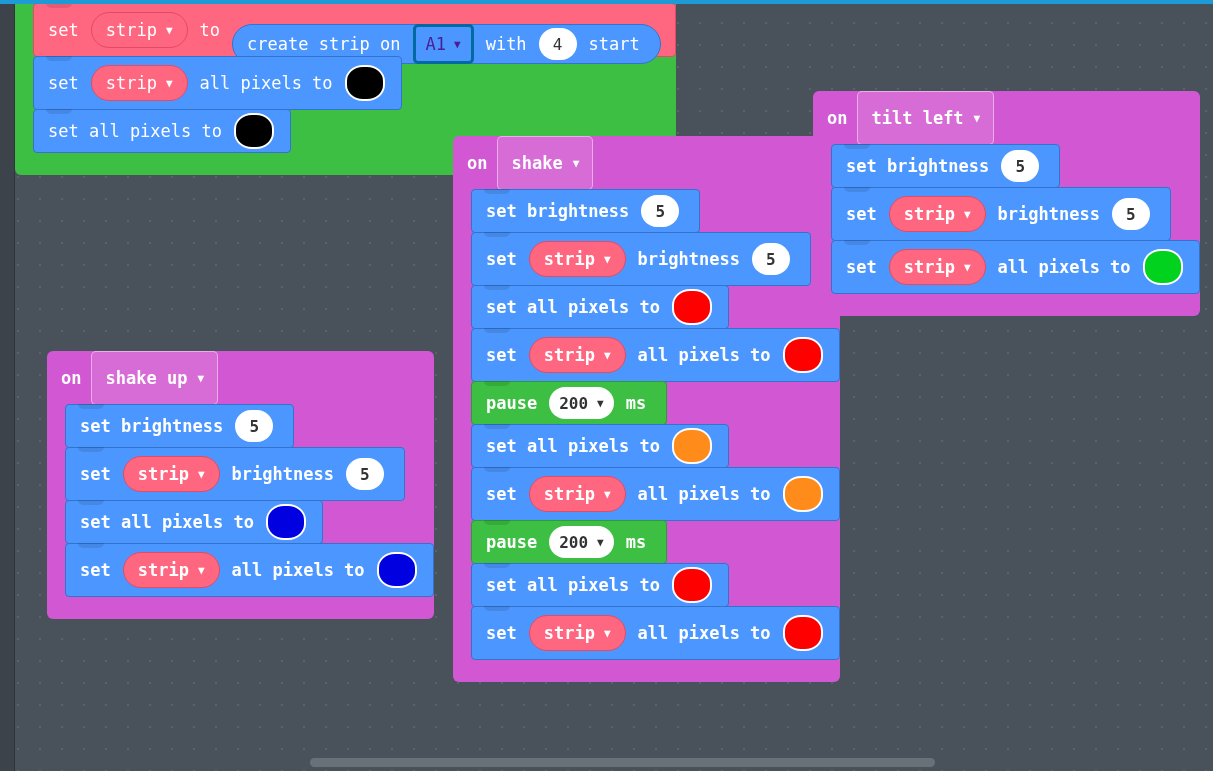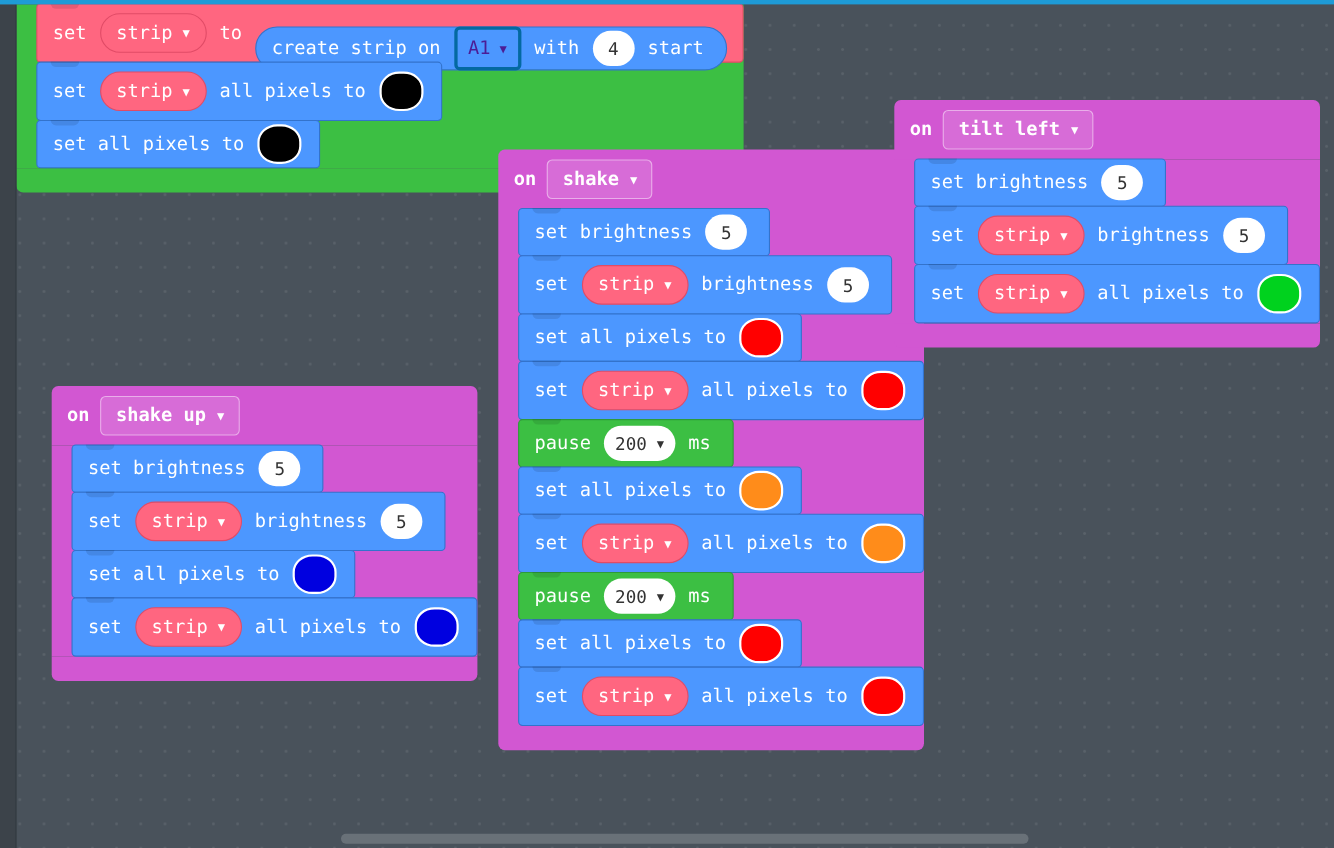--- a/index.html
+++ b/index.html
@@ -54,21 +54,21 @@
   }
   .hat.green  { background: #3CBF43; }
   .hat.magenta{ background: #D257D2; font-weight: bold; }
 
   .body-col {
     display: flex; flex-direction: column;
     align-items: flex-start;
     position: relative;
   }
   .wrap-green   { background: #3CBF43; }
-  .wrap-magenta { background: #D257D2; }
+  .wrap-magenta { background: #D257D2; font-weight: bold; }
   .wrap {
     padding: 0 0 0 18px;
     position: relative;
   }
   .wrap-foot { height: 22px; }
   .wrap-foot.green   { background: #3CBF43; border-radius: 0 0 6px 6px; }
   .wrap-foot.magenta { background: #D257D2; border-radius: 0 0 6px 6px; }
 
   
   .blk {
@@ -108,21 +108,21 @@
   }
   .pill .caret { margin-left: 9px; font-size: 11px; line-height: 1; }
 
   
   .field-hat {
     display: inline-flex; align-items: center;
     background: rgba(255,255,255,0.13);
     border: 1px solid rgba(255,255,255,0.45);
     border-radius: 5px;
     color: #fff; font-size: 17px;
-    height: 36px; padding: 0 13px;
+    height: 54px; padding: 0 13px;
     margin-left: 10px;
   }
   .field-hat .caret { margin-left: 10px; font-size: 11px; line-height: 1; }
 
   
   .field-blue {
     display: inline-flex; align-items: center;
     background: #4C97FF;
     border: 3px solid #0369a1;
     border-radius: 5px;

